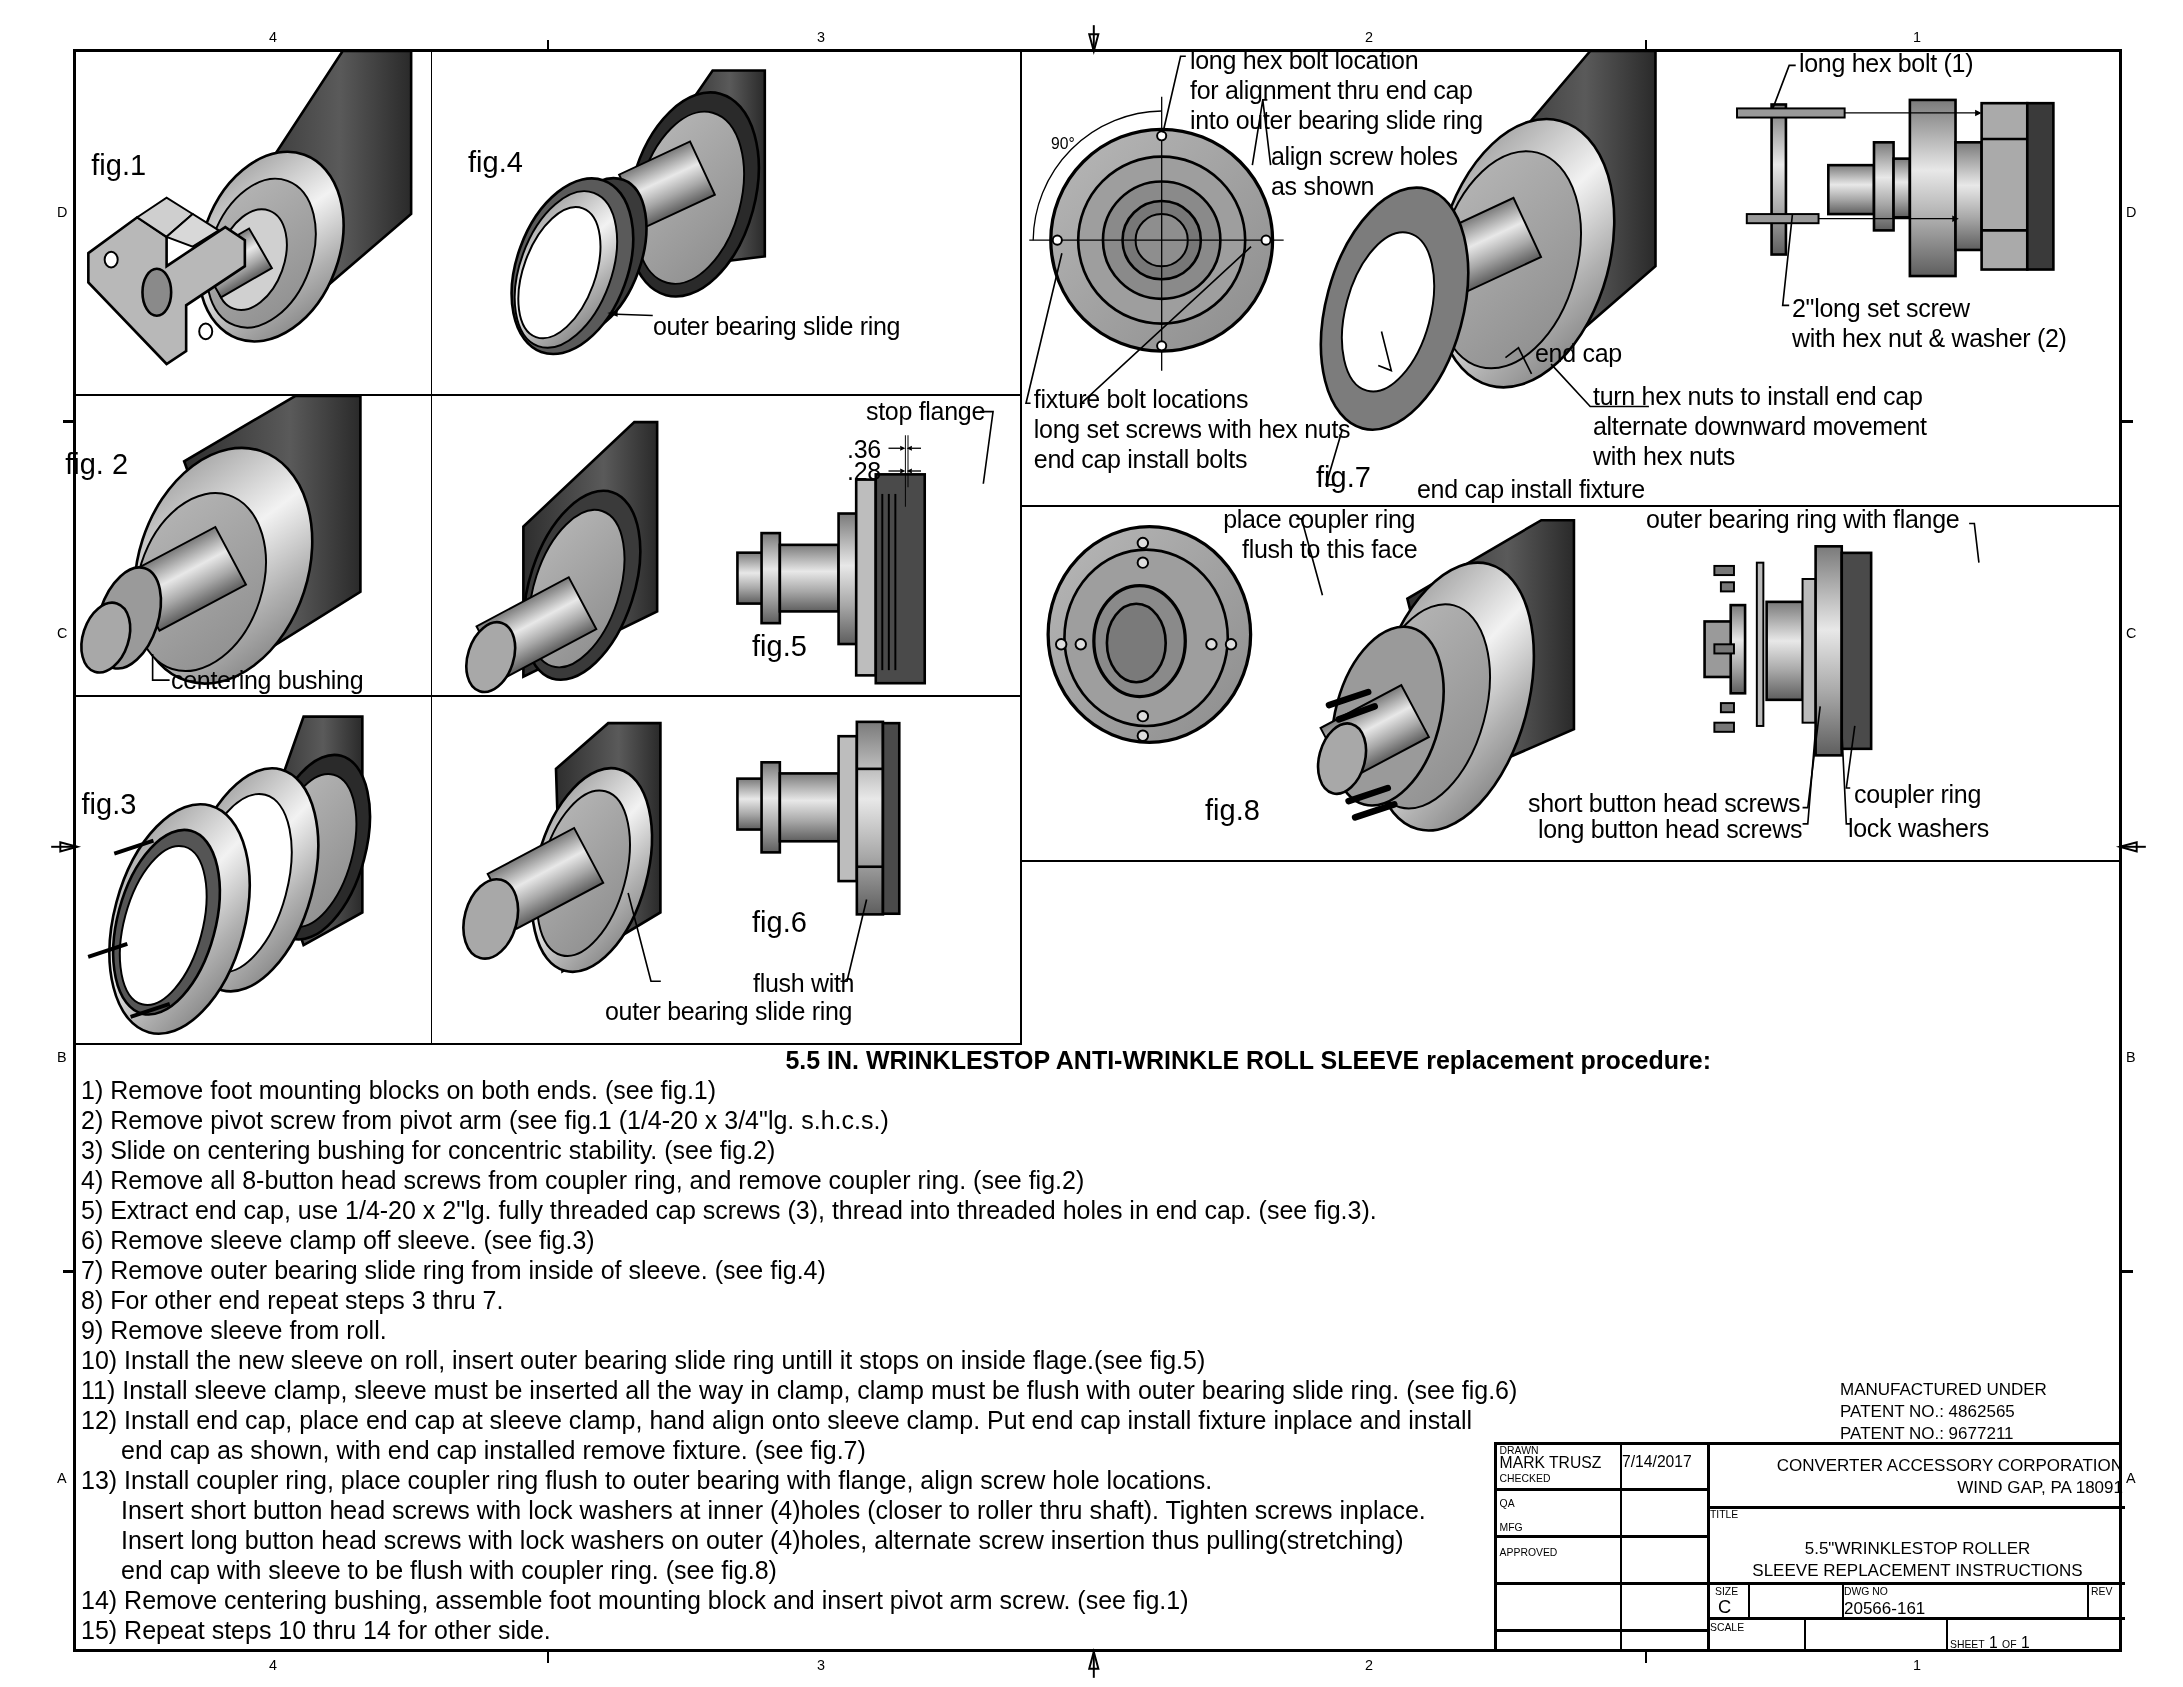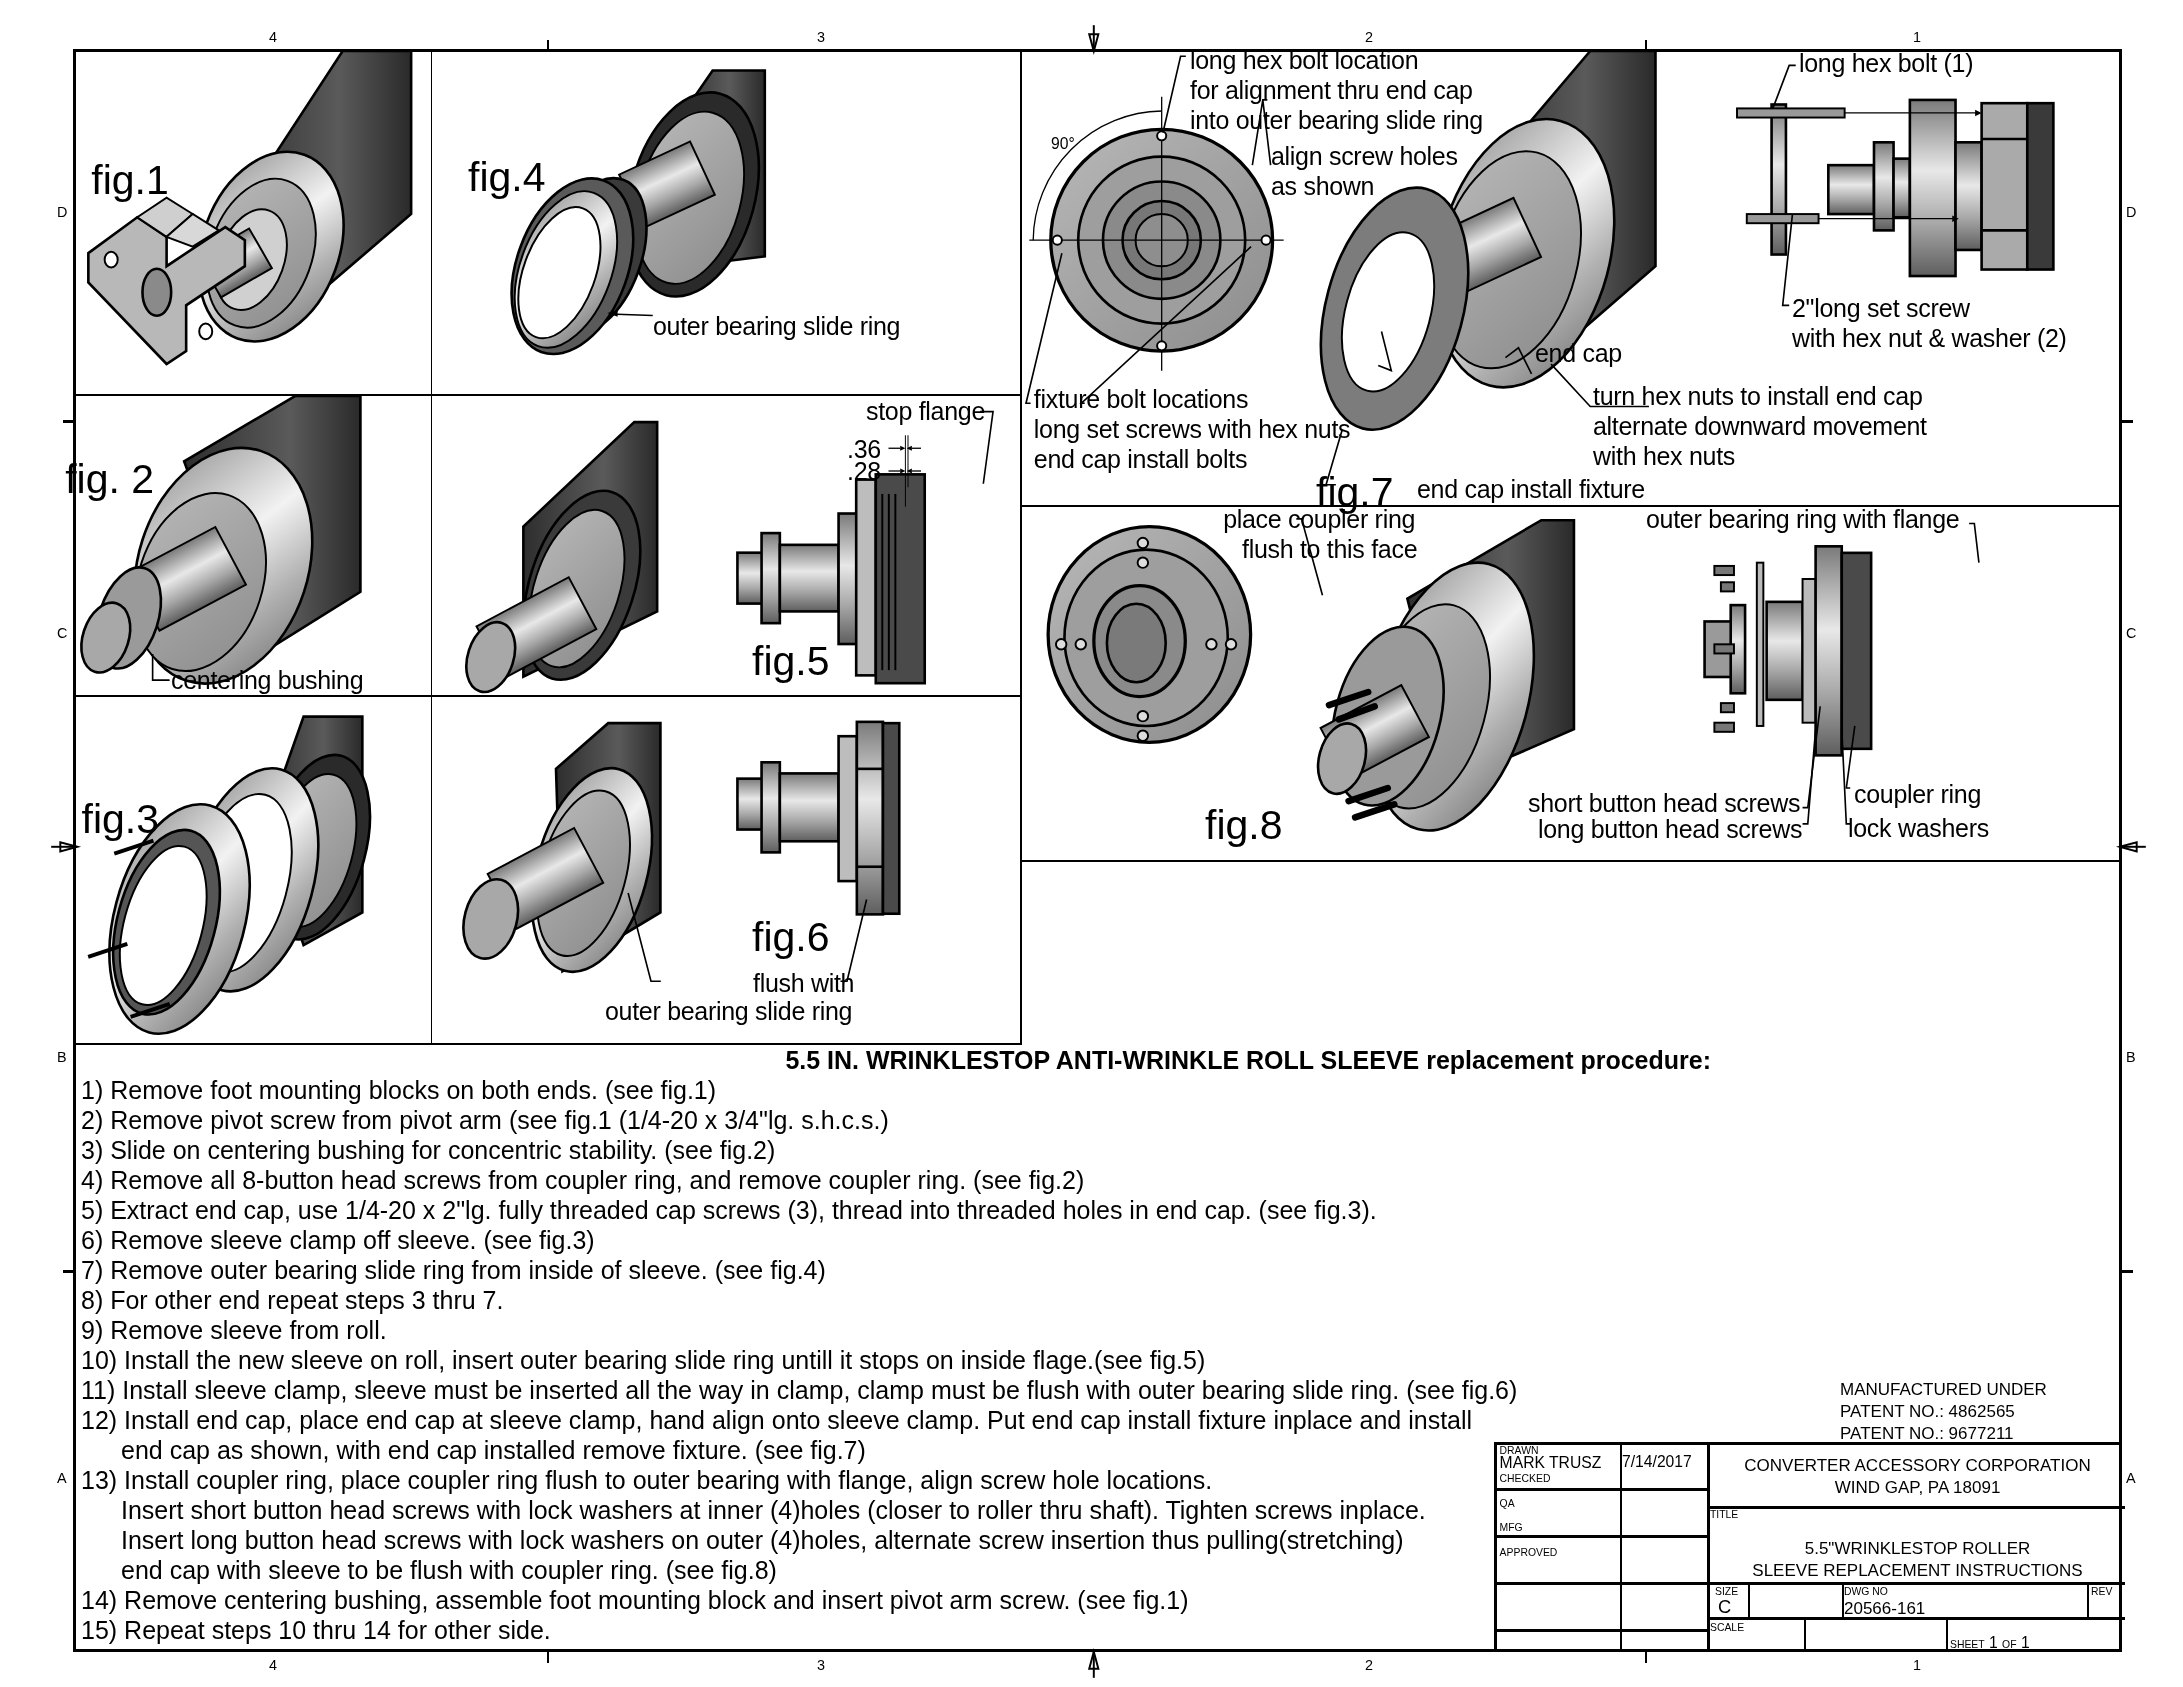--- a/index.html
+++ b/index.html
@@ -3,21 +3,21 @@
 <meta charset="utf-8">
 <style>
   html,body{margin:0;padding:0;background:#fff;}
   body{width:2183px;height:1687px;position:relative;overflow:hidden;font-family:"DejaVu Sans Condensed","DejaVu Sans",sans-serif;color:#000;}
   .abs{position:absolute;}
   .border{position:absolute;left:73px;top:49px;width:2049px;height:1603px;border:3.9px solid #000;box-sizing:border-box;}
   .zone{position:absolute;font-size:14.4px;font-family:"Liberation Sans Narrow","Liberation Sans",sans-serif;}
   .tick{position:absolute;background:#000;}
   .line{position:absolute;background:#000;}
   .txt{position:absolute;font-family:"Liberation Sans Narrow","Liberation Sans",sans-serif;font-size:25px;line-height:30px;white-space:nowrap;letter-spacing:-0.3px;}
-  .figlabel{position:absolute;font-family:"Liberation Sans Narrow","Liberation Sans",sans-serif;font-size:41px;white-space:nowrap;margin-top:8px;}
+  .figlabel{position:absolute;font-family:"Liberation Sans Narrow","Liberation Sans",sans-serif;font-size:29px;white-space:nowrap;}
   .proc{position:absolute;left:81px;top:1045px;width:1436px;font-family:"Liberation Sans Narrow","Liberation Sans",sans-serif;font-size:25px;line-height:30px;}
   .proc .title{font-weight:bold;text-align:right;width:1306px;margin-left:-81px;padding-left:405px;white-space:nowrap;}
   .proc .step{white-space:nowrap;}
   .proc .cont{white-space:nowrap;padding-left:40px;}
   .small{font-size:10.4px;line-height:10.4px;}
   .tbtxt{font-size:17px;text-align:center;line-height:22px;}
   svg{position:absolute;overflow:visible;}
   .leader{stroke:#000;stroke-width:2.5;fill:none;}
   .arrow{fill:#000;}
 </style>
@@ -437,21 +437,21 @@
   <div class="line" style="left:0;top:19.6px;width:210px;height:0;"></div>
 
   <div class="abs small" style="left:2.6px;top:1.3px;">DRAWN</div>
   <div class="abs" style="left:2.6px;top:9.1px;font-size:15.7px;">MARK TRUSZ</div>
   <div class="abs" style="left:125px;top:7.8px;font-size:15.7px;">7/14/2017</div>
   <div class="abs small" style="left:2.6px;top:29px;">CHECKED</div>
   <div class="abs small" style="left:2.6px;top:54px;">QA</div>
   <div class="abs small" style="left:2.6px;top:78px;">MFG</div>
   <div class="abs small" style="left:2.6px;top:103px;">APPROVED</div>
 
-  <div class="abs tbtxt" style="left:215px;top:10.4px;width:411px;">
+  <div class="abs tbtxt" style="left:215px;top:10.4px;width:411px;text-align:right;">
     <div>CONVERTER ACCESSORY CORPORATION</div>
     <div>WIND GAP, PA 18091</div>
   </div>
   <div class="abs small" style="left:213px;top:65px;">TITLE</div>
   <div class="abs tbtxt" style="left:215px;top:93px;width:411px;">
     <div>5.5"WRINKLESTOP ROLLER</div>
     <div>SLEEVE REPLACEMENT INSTRUCTIONS</div>
   </div>
   <div class="abs small" style="left:218px;top:142px;">SIZE</div>
   <div class="abs" style="left:221px;top:151px;font-size:18.3px;">C</div>

